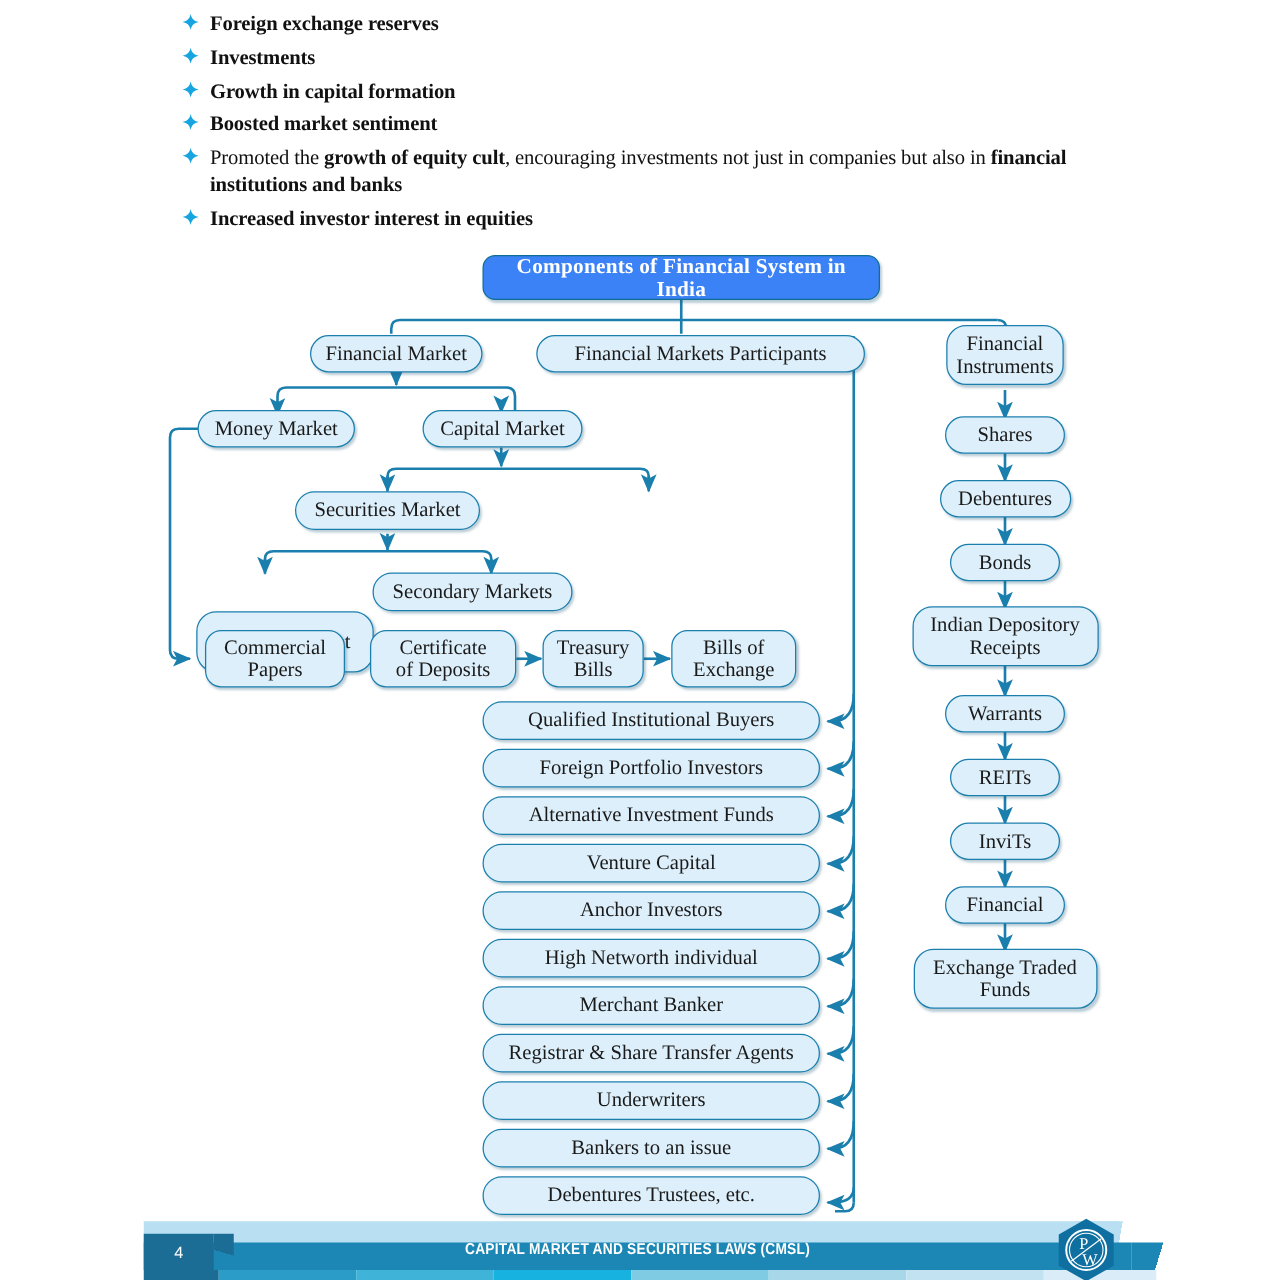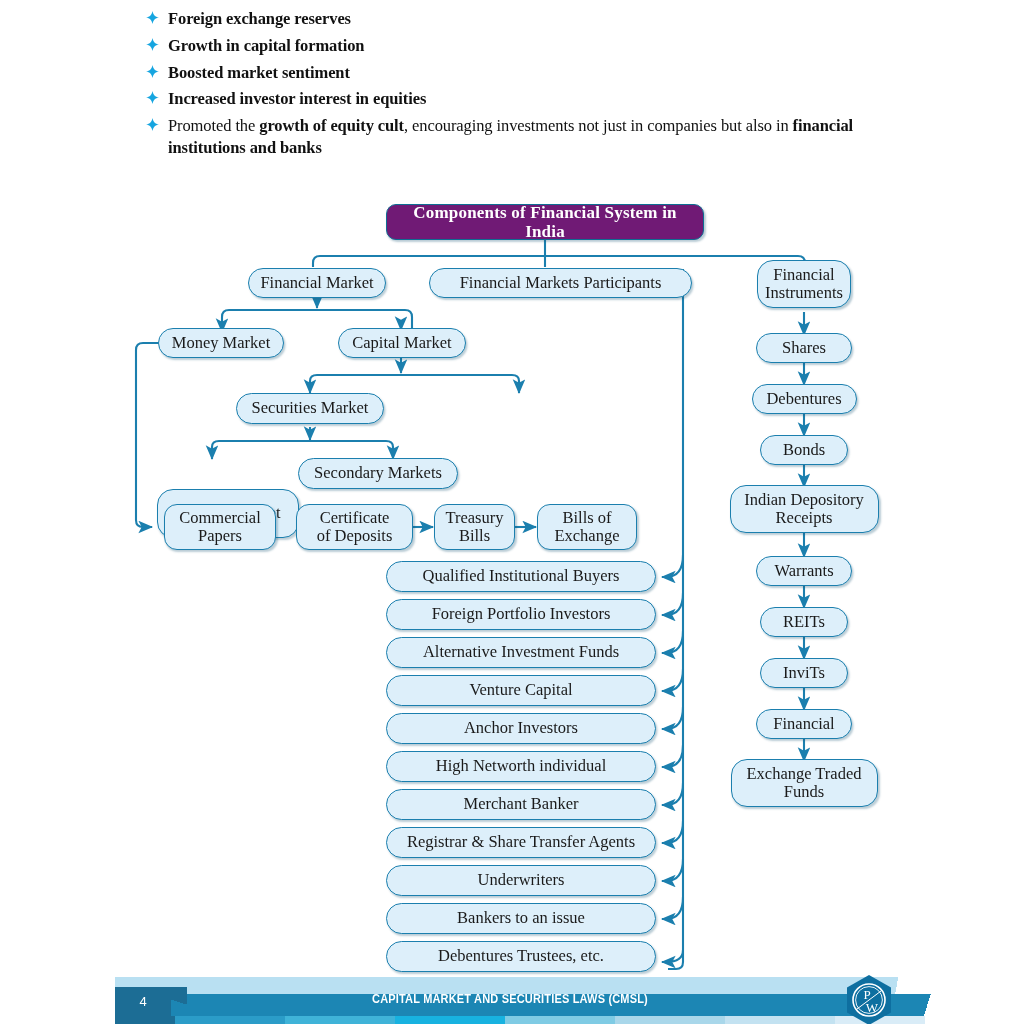--- a/index.html
+++ b/index.html
@@ -75,21 +75,21 @@
     justify-content: center;
     text-align: center;
     font-size: 16.5px;
     line-height: 1.12;
     color: #1a1a1a;
     padding: 2px 6px;
     z-index: 2;
     box-shadow: 1.5px 2px 2px rgba(30,90,120,0.30);
   }
   .node.title {
-    background: #701a75;
+    background: #3b82f6;
     border: 1.6px solid #0f6e93;
     color: #ffffff;
     font-weight: bold;
     font-size: 17px;
     border-radius: 10px;
     letter-spacing: 0.2px;
   }
   .node.participant { border-radius: 18px; font-size: 16.5px; }
   .node.sq { border-radius: 13px; }
 
@@ -178,47 +178,55 @@
           </svg>
         </span>
         <span class="btext"><b>Foreign exchange reserves</b></span>
       </div>
       <div class="bullet-row">
         <span class="marker">
           <svg width="13" height="13" viewBox="0 0 12 12">
             <path d="M6 0 C6.6 3.6 8.4 5.4 12 6 C8.4 6.6 6.6 8.4 6 12 C5.4 8.4 3.6 6.6 0 6 C3.6 5.4 5.4 3.6 6 0 Z" fill="#16a5e0"></path>
           </svg>
         </span>
+        <span class="btext"><b>Investments</b></span>
+      </div>
+      <div class="bullet-row">
+        <span class="marker">
+          <svg width="13" height="13" viewBox="0 0 12 12">
+            <path d="M6 0 C6.6 3.6 8.4 5.4 12 6 C8.4 6.6 6.6 8.4 6 12 C5.4 8.4 3.6 6.6 0 6 C3.6 5.4 5.4 3.6 6 0 Z" fill="#16a5e0"></path>
+          </svg>
+        </span>
         <span class="btext"><b>Growth in capital formation</b></span>
       </div>
     </div>
   <div id="bottom-bullets">
       <div class="bullet-row">
         <span class="marker">
           <svg width="13" height="13" viewBox="0 0 12 12">
             <path d="M6 0 C6.6 3.6 8.4 5.4 12 6 C8.4 6.6 6.6 8.4 6 12 C5.4 8.4 3.6 6.6 0 6 C3.6 5.4 5.4 3.6 6 0 Z" fill="#16a5e0"></path>
           </svg>
         </span>
         <span class="btext"><b>Boosted market sentiment</b></span>
       </div>
       <div class="bullet-row">
         <span class="marker">
           <svg width="13" height="13" viewBox="0 0 12 12">
             <path d="M6 0 C6.6 3.6 8.4 5.4 12 6 C8.4 6.6 6.6 8.4 6 12 C5.4 8.4 3.6 6.6 0 6 C3.6 5.4 5.4 3.6 6 0 Z" fill="#16a5e0"></path>
           </svg>
         </span>
+        <span class="btext">Promoted the <b>growth of equity cult</b>, encouraging investments not just in companies but also in <b>financial institutions and banks</b></span>
+      </div>
+      <div class="bullet-row">
+        <span class="marker">
+          <svg width="13" height="13" viewBox="0 0 12 12">
+            <path d="M6 0 C6.6 3.6 8.4 5.4 12 6 C8.4 6.6 6.6 8.4 6 12 C5.4 8.4 3.6 6.6 0 6 C3.6 5.4 5.4 3.6 6 0 Z" fill="#16a5e0"></path>
+          </svg>
+        </span>
         <span class="btext"><b>Increased investor interest in equities</b></span>
-      </div>
-      <div class="bullet-row">
-        <span class="marker">
-          <svg width="13" height="13" viewBox="0 0 12 12">
-            <path d="M6 0 C6.6 3.6 8.4 5.4 12 6 C8.4 6.6 6.6 8.4 6 12 C5.4 8.4 3.6 6.6 0 6 C3.6 5.4 5.4 3.6 6 0 Z" fill="#16a5e0"></path>
-          </svg>
-        </span>
-        <span class="btext">Promoted the <b>growth of equity cult</b>, encouraging investments not just in companies but also in <b>financial institutions and banks</b></span>
       </div>
     </div>
 </div>
 
 <div id="diagram">
 
   <svg id="wires" viewBox="0 0 1024 780">
     <defs>
       <marker id="ar" markerWidth="9" markerHeight="9" refX="6.5" refY="3" orient="auto">
         <path d="M0,0 L7,3 L0,6 L1.6,3 z" fill="#1b7fae"></path>

